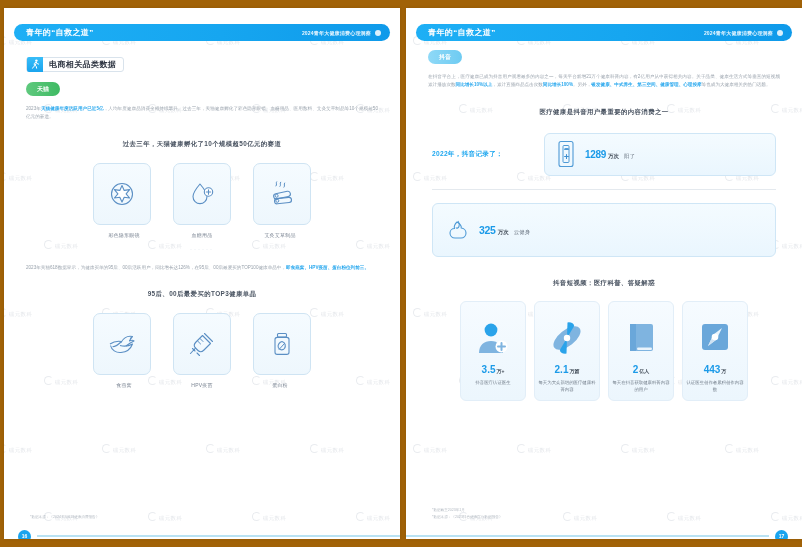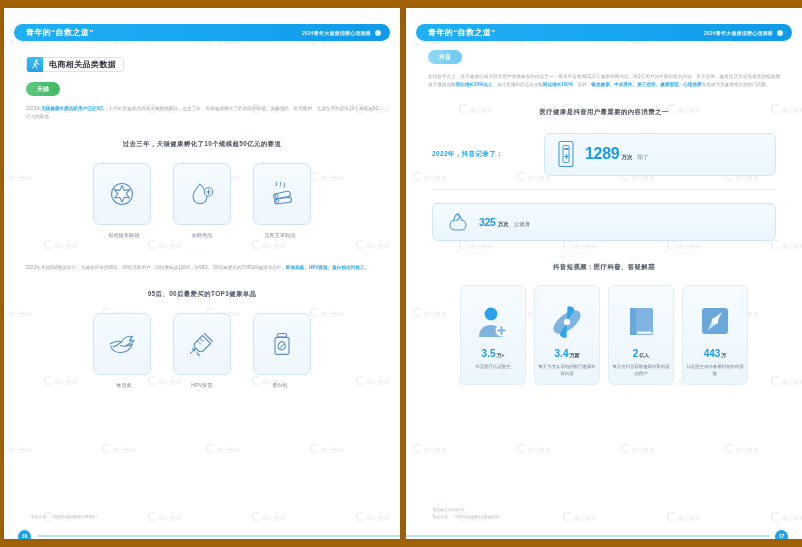--- a/index.html
+++ b/index.html
@@ -163,27 +163,27 @@
   }
   .sbox{
     border:1px solid #cfe6f6;
     border-radius:6px;
     background:linear-gradient(180deg,#f4fbff,#eaf6fe);
     display:flex;align-items:center;
     padding:0 12px;
     box-sizing:border-box;
   }
   .sbox.big{height:43px;flex:1;}
-  .sbox.sm{height:38px;flex:1;}
+  .sbox.sm{height:54px;flex:1;}
   .sbox svg{display:block;flex:none;}
   .snum{
     margin-left:10px;
     display:flex;align-items:baseline;gap:2px;
   }
-  .snum .v{font-size:16px;font-weight:bold;color:#1b9ae8;letter-spacing:-.3px;}
+  .snum .v{font-size:10px;font-weight:bold;color:#1b9ae8;letter-spacing:-.3px;}
   .snum .u{font-size:5.5px;font-weight:bold;color:#3a4450;}
   .snum .t{font-size:5.5px;color:#6d7885;margin-left:3px;}
   .hr{
     height:1px;background:#e4e9ee;
     margin:13px 26px 0 26px;position:relative;z-index:4;
   }
   .stat-row2{
     display:flex;gap:14px;
     margin:13px 26px 0 26px;
     position:relative;z-index:4;
@@ -514,21 +514,21 @@
       <div class="qcard">
         <div class="gfx">
           <svg width="40" height="36" viewBox="0 0 40 36">
               <ellipse cx="20" cy="18" rx="16" ry="8" fill="#7fb4e0" transform="rotate(-38 20 18)"></ellipse>
               <path d="M30 6 A16 8 0 0 1 33 13 L20 18 Z" fill="#2aa3ea" transform="rotate(-38 20 18)"></path>
               <path d="M10 30 A16 8 0 0 1 7 23 L20 18 Z" fill="#2aa3ea" transform="rotate(-38 20 18)"></path>
               <circle cx="20" cy="18" r="3.2" fill="#fff"></circle>
             </svg>
         </div>
         <div class="qnum">
-          <span class="v">3.4</span>
+          <span class="v">2.1</span>
           <span class="u">万篇</span>
         </div>
         <div class="qdesc">每天为大众新增的医疗健康科普内容</div>
       </div>
 
       <div class="qcard">
         <div class="gfx">
           <svg width="40" height="36" viewBox="0 0 40 36">
               <rect x="9" y="4" width="23" height="27" rx="2" fill="#7fb4e0"></rect>
               <rect x="9" y="4" width="6" height="27" fill="#6aa7da"></rect>

